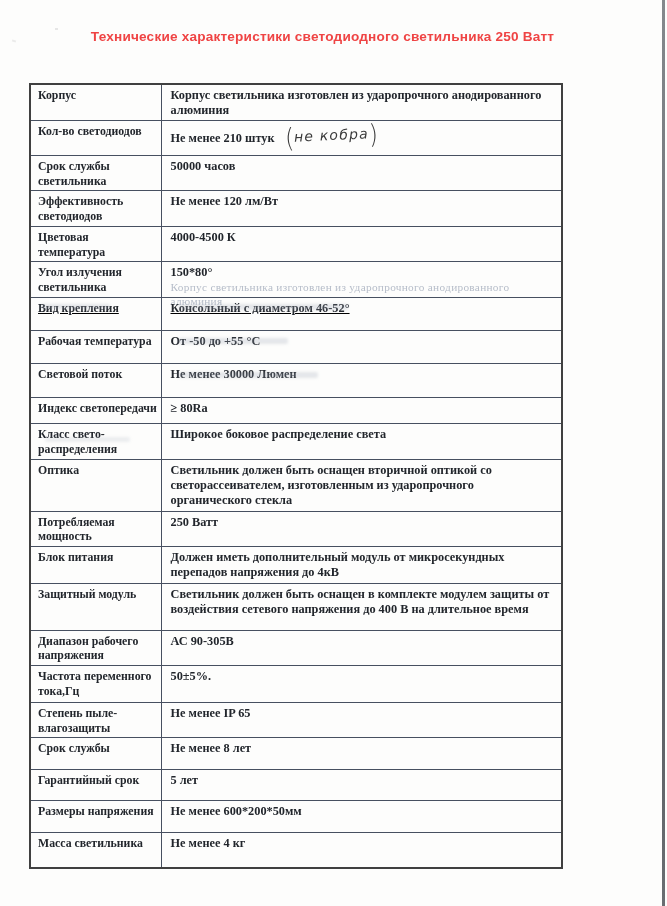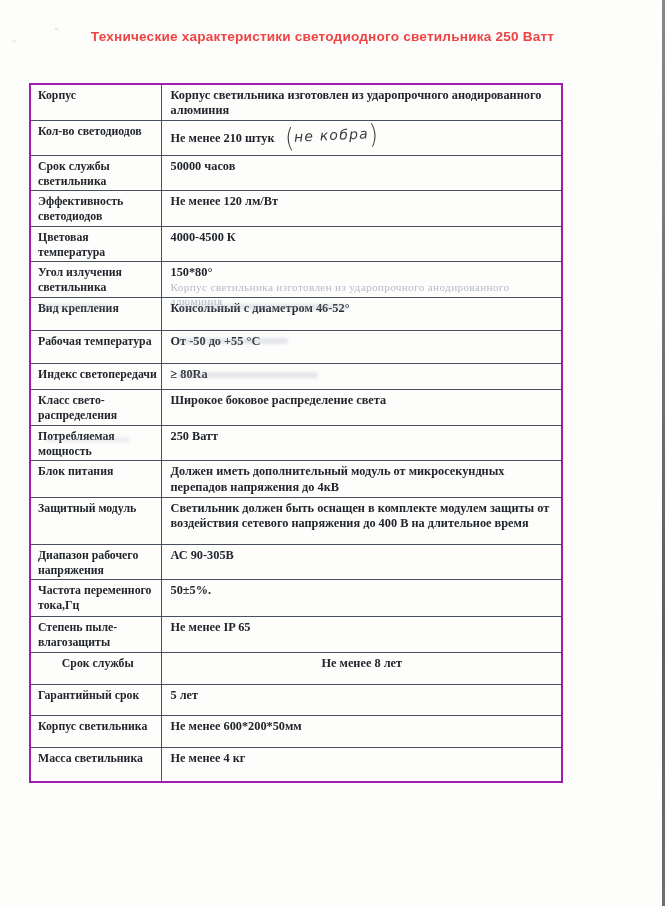--- a/index.html
+++ b/index.html
@@ -19,21 +19,21 @@
     font-size:13.6px;
     color:#ef4444;
     letter-spacing:0.2px;
   }
   table.spec{
     position:absolute;
     left:29px;top:83px;
     width:532px;
     border-collapse:collapse;
     table-layout:fixed;
-    border:2px solid #a21caf;
+    border:2px solid #404040;
   }
   table.spec td{
     border:1px solid #475060;
     vertical-align:top;
     color:#22262c;
     font-weight:bold;
   }
   td.c1{
     width:131px;
     font-size:11.8px;
@@ -130,36 +130,44 @@
           <td class="c2"><span>Не менее 120 лм/Вт</span></td>
         </tr>
         <tr style="height: 34px; border-radius: 7px;">
           <td class="c1">Цветовая температура</td>
           <td class="c2"><span>4000-4500 К</span></td>
         </tr>
         <tr style="height: 35px;">
           <td class="c1">Угол излучения светильника</td>
           <td class="c2"><span>150*80°</span><div class="ghost">Корпус светильника изготовлен из ударопрочного анодированного алюминия</div></td>
         </tr>
-        <tr style="height: 33px;">
+        <tr style="height: 33px; text-decoration: underline;">
           <td class="c1">Вид крепления</td>
           <td class="c2"><span>Консольный с диаметром 46-52°</span></td>
         </tr>
         <tr style="height: 33px;">
           <td class="c1">Рабочая температура</td>
           <td class="c2"><span>От -50 до +55 °С</span></td>
         </tr>
+        <tr style="height: 34px;">
+          <td class="c1">Световой поток</td>
+          <td class="c2"><span>Не менее 30000 Люмен</span></td>
+        </tr>
         <tr style="height: 26px;">
           <td class="c1">Индекс светопередачи</td>
           <td class="c2"><span>≥ 80Ra</span></td>
         </tr>
         <tr style="height: 36px;">
           <td class="c1">Класс свето-распределения</td>
           <td class="c2"><span>Широкое боковое распределение света</span></td>
         </tr>
+        <tr style="height: 49px;">
+          <td class="c1">Оптика</td>
+          <td class="c2"><span>Светильник должен быть оснащен вторичной оптикой со светорассеивателем, изготовленным из ударопрочного органического стекла</span></td>
+        </tr>
         <tr style="height: 26px;">
           <td class="c1">Потребляемая мощность</td>
           <td class="c2"><span>250 Ватт</span></td>
         </tr>
         <tr style="height: 36px;">
           <td class="c1">Блок питания</td>
           <td class="c2"><span>Должен иметь дополнительный модуль от микросекундных перепадов напряжения до 4кВ</span></td>
         </tr>
         <tr style="height: 47px;">
           <td class="c1">Защитный модуль</td>
@@ -170,30 +178,30 @@
           <td class="c2"><span>АС 90-305В</span></td>
         </tr>
         <tr style="height: 37px; margin-top: 28px;">
           <td class="c1">Частота переменного тока,Гц</td>
           <td class="c2"><span>50±5%.</span></td>
         </tr>
         <tr style="height: 32px;">
           <td class="c1">Степень пыле-влагозащиты</td>
           <td class="c2"><span>Не менее IP 65</span></td>
         </tr>
-        <tr style="height: 32px; text-align: center;">
+        <tr style="height: 32px;">
           <td class="c1">Срок службы</td>
           <td class="c2"><span>Не менее 8 лет</span></td>
         </tr>
         <tr style="height: 31px;">
           <td class="c1">Гарантийный срок</td>
           <td class="c2"><span>5 лет</span></td>
         </tr>
         <tr style="height: 32px;">
-          <td class="c1">Корпус светильника</td>
+          <td class="c1">Размеры напряжения</td>
           <td class="c2"><span>Не менее 600*200*50мм</span></td>
         </tr>
         <tr style="height: 35px;">
           <td class="c1">Масса светильника</td>
           <td class="c2"><span>Не менее 4 кг</span></td>
         </tr>
       </tbody>
   </table>
 
   <div class="scan-edge"></div>

